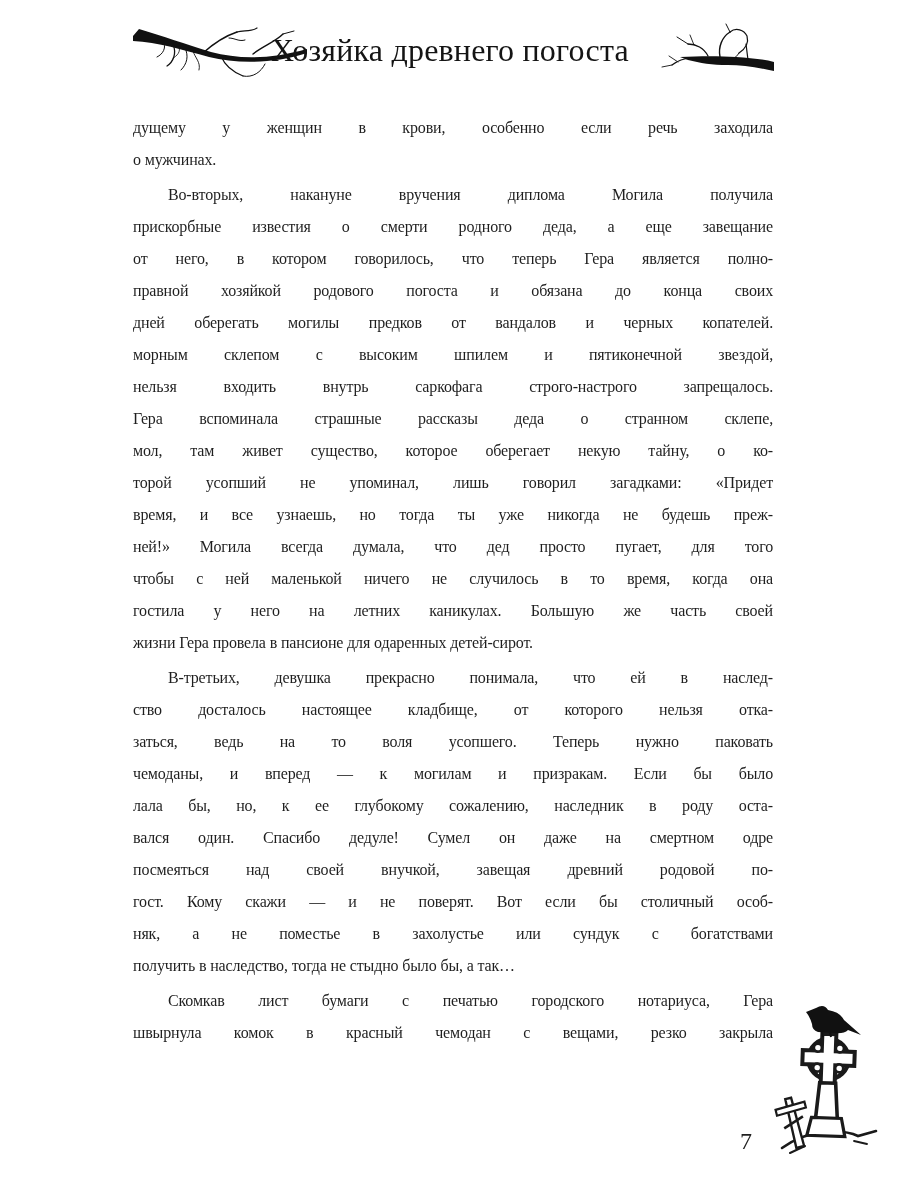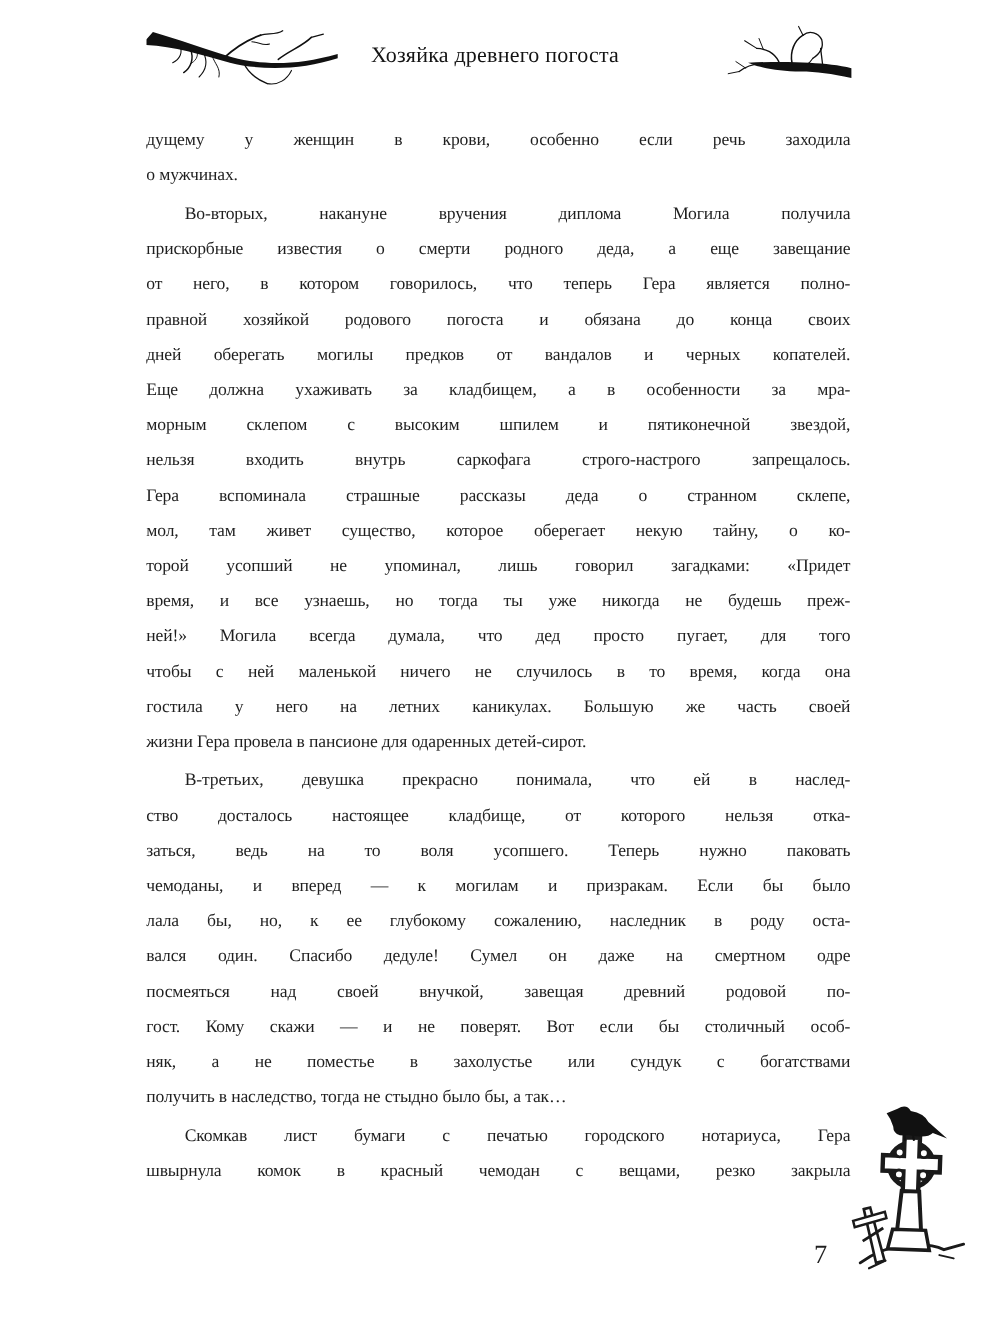--- a/index.html
+++ b/index.html
@@ -9,21 +9,21 @@
     font-family: "Liberation Serif", serif;
     color: #1f1f1f;
     position: relative;
     overflow: hidden;
   }
   .page { position: absolute; inset: 0; background: #ffffff; }
 
   .header-title {
     position: absolute; top: 36px; left: 0; width: 900px;
     text-align: center;
-    font-size: 20px; line-height: 28px;
+    font-size: 32px; line-height: 28px;
     color: #141414;
     letter-spacing: 0.2px;
   }
   .branch { position: absolute; }
   .branch-left  { left: 133px; top: 26px; }
   .branch-right { left: 660px; top: 22px; }
 
   .text-block {
     position: absolute; left: 133px; top: 112px; width: 640px;
     font-size: 16px; line-height: 32px;
@@ -94,21 +94,20 @@
       <div class="line">дущему у женщин в крови, особенно если речь заходила</div>
       <div class="line lastline">о мужчинах.</div>
     </div>
 
     <div class="para">
       <div class="line indent">Во-вторых, накануне вручения диплома Могила получила</div>
       <div class="line">прискорбные известия о смерти родного деда, а еще завещание</div>
       <div class="line">от него, в котором говорилось, что теперь Гера является полно-</div>
       <div class="line">правной хозяйкой родового погоста и обязана до конца своих</div>
       <div class="line">дней оберегать могилы предков от вандалов и черных копателей.</div>
-      <div class="line">Еще должна ухаживать за кладбищем, а в особенности за мра-</div>
       <div class="line">морным склепом с высоким шпилем и пятиконечной звездой,</div>
       <div class="line">нельзя входить внутрь саркофага строго-настрого запрещалось.</div>
       <div class="line">Гера вспоминала страшные рассказы деда о странном склепе,</div>
       <div class="line">мол, там живет существо, которое оберегает некую тайну, о ко-</div>
       <div class="line">торой усопший не упоминал, лишь говорил загадками: «Придет</div>
       <div class="line">время, и все узнаешь, но тогда ты уже никогда не будешь преж-</div>
       <div class="line">ней!» Могила всегда думала, что дед просто пугает, для того</div>
       <div class="line">чтобы с ней маленькой ничего не случилось в то время, когда она</div>
       <div class="line">гостила у него на летних каникулах. Большую же часть своей</div>
       <div class="line lastline">жизни Гера провела в пансионе для одаренных детей-сирот.</div>

